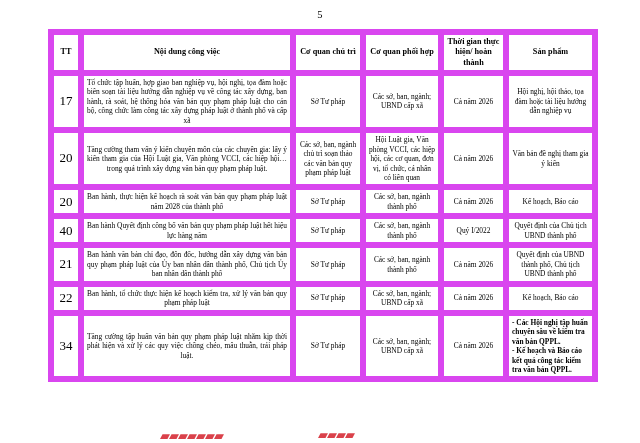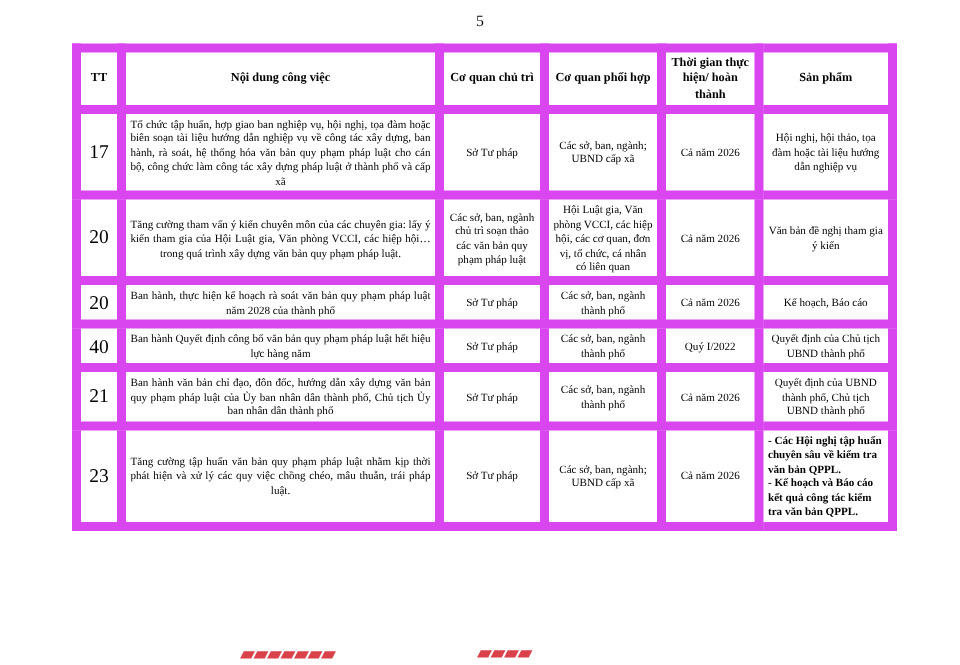--- a/index.html
+++ b/index.html
@@ -155,21 +155,29 @@
       </tr>
       <tr>
         <td class="tt">21</td>
         <td class="noidung">Ban hành văn bản chỉ đạo, đôn đốc, hướng dẫn xây dựng văn bản quy phạm pháp luật của Ủy ban nhân dân thành phố, Chủ tịch Ủy ban nhân dân thành phố</td>
         <td class="ctr">Sở Tư pháp</td>
         <td class="ctr">Các sở, ban, ngành thành phố</td>
         <td class="ctr">Cả năm 2026</td>
         <td class="sanpham">Quyết định của UBND thành phố, Chủ tịch UBND thành phố</td>
       </tr>
       <tr>
-        <td class="tt">23</td>
+        <td class="tt">22</td>
+        <td class="noidung">Ban hành, tổ chức thực hiện kế hoạch kiểm tra, xử lý văn bản quy phạm pháp luật</td>
+        <td class="ctr">Sở Tư pháp</td>
+        <td class="ctr">Các sở, ban, ngành; UBND cấp xã</td>
+        <td class="ctr">Cả năm 2026</td>
+        <td class="sanpham">Kế hoạch, Báo cáo</td>
+      </tr>
+      <tr>
+        <td class="tt">34</td>
         <td class="noidung">Tăng cường tập huấn văn bản quy phạm pháp luật nhằm kịp thời phát hiện và xử lý các quy việc chồng chéo, mâu thuẫn, trái pháp luật.</td>
         <td class="ctr">Sở Tư pháp</td>
         <td class="ctr">Các sở, ban, ngành; UBND cấp xã</td>
         <td class="ctr">Cả năm 2026</td>
         <td class="sanpham left">
             <span class="bullet-line">- Các Hội nghị tập huấn chuyên sâu về kiểm tra văn bản QPPL.</span>
             <span class="bullet-line">- Kế hoạch và Báo cáo kết quả công tác kiểm tra văn bản QPPL.</span>
           </td>
       </tr>
     </tbody>

